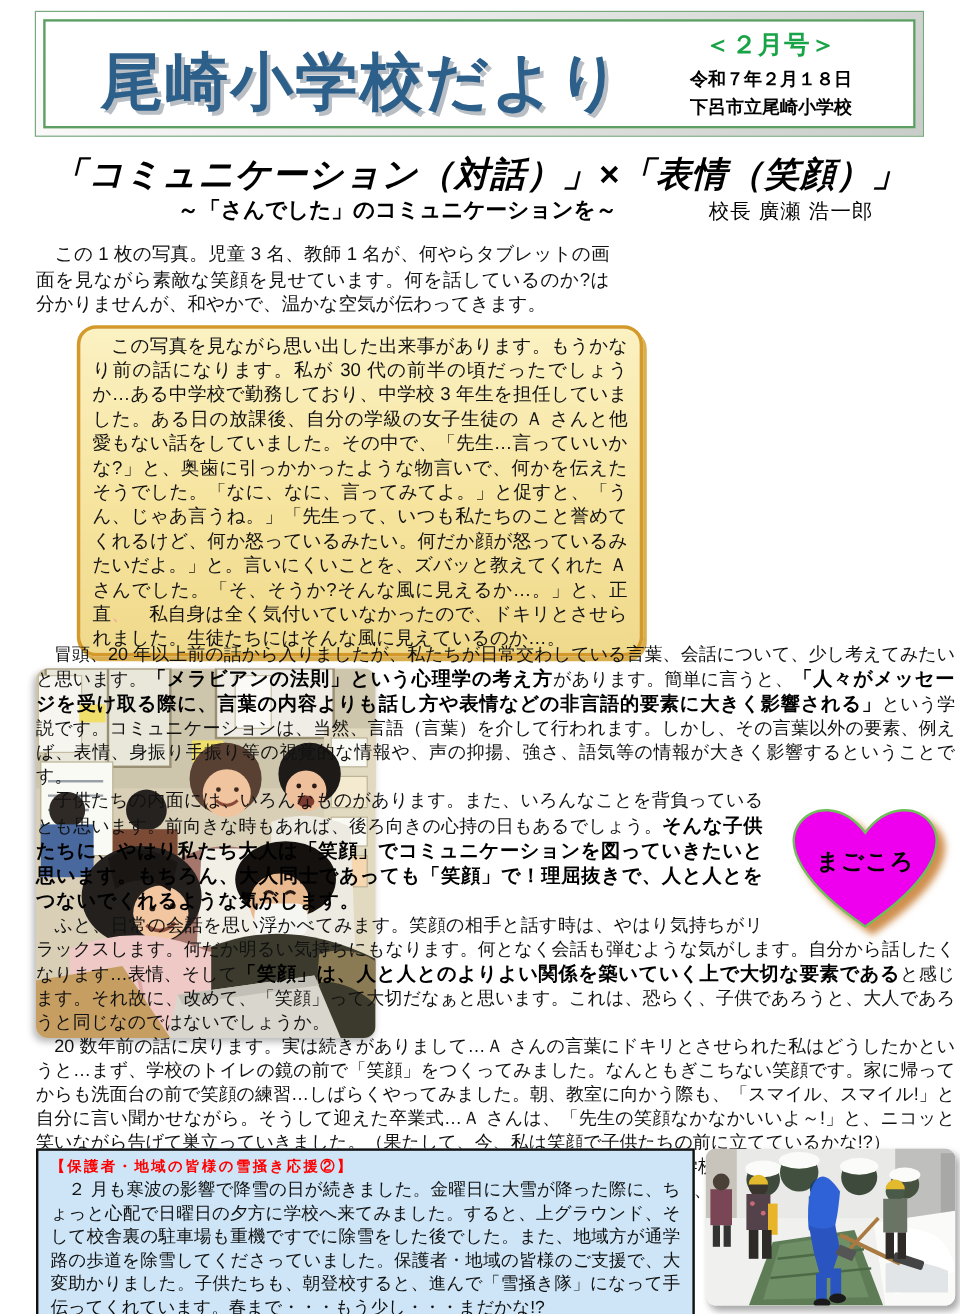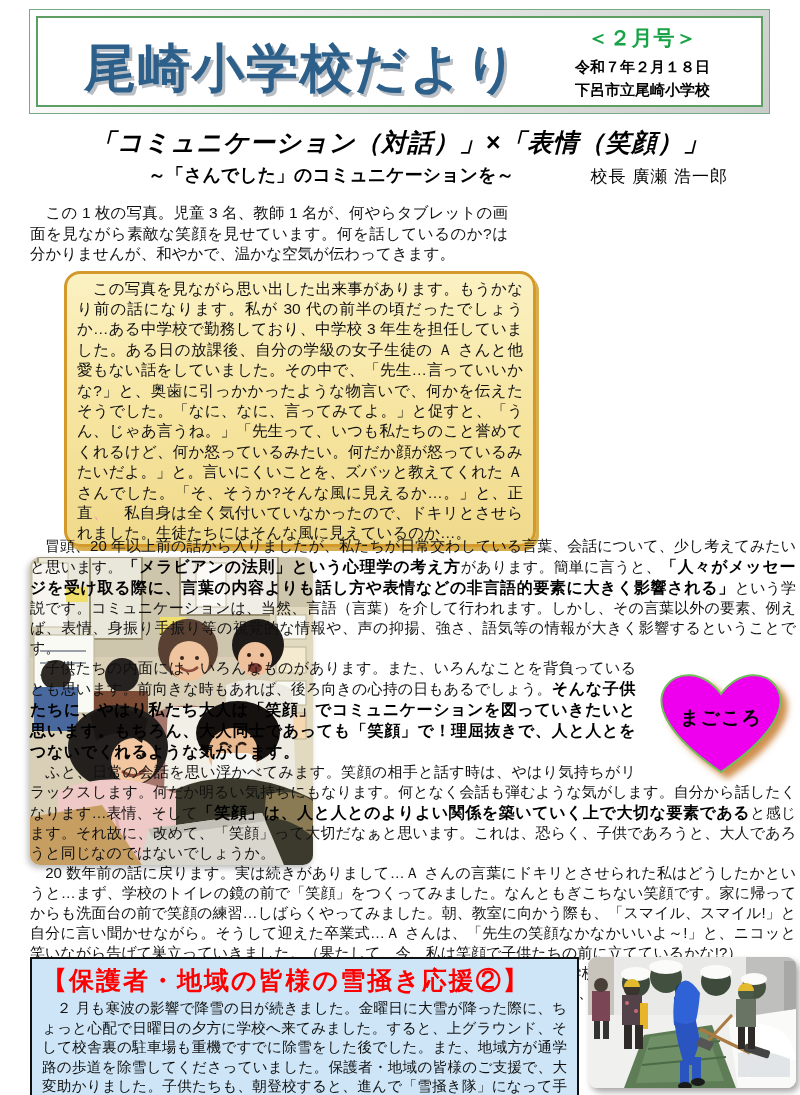--- a/index.html
+++ b/index.html
@@ -14,21 +14,21 @@
   .masthead-inner{width:100%;height:100%;border:2px solid #5d9e63;background:#fff;
     box-sizing:border-box;display:flex;align-items:center;}
   .masthead-title{flex:1;padding-left:46px;font-size:52px;font-weight:bold;color:#2c608a;
     letter-spacing:2px;text-shadow:3px 3px 0 #b9bec4;white-space:nowrap;margin-top:15px;}
   .masthead-right{width:205px;padding-right:16px;text-align:center;line-height:1.55;}
   .issue{color:#19a347;font-weight:bold;font-size:21px;letter-spacing:1px;}
   .m-date,.m-school{font-weight:bold;font-size:15px;color:#000;text-align:center;}
 
   
   .headline{position:absolute;left:0;top:126px;width:800px;text-align:center;}
-  .headline-main{font-size:25px;font-weight:bold;font-style:italic;letter-spacing:1px;color:#000;}
+  .headline-main{font-size:29px;font-weight:bold;font-style:italic;letter-spacing:1px;color:#000;}
   .headline-sub-row{position:absolute;left:0;top:163px;width:800px;height:26px;}
   .headline-sub{position:absolute;left:148px;top:0;font-size:18px;font-weight:bold;color:#000;}
   .headline-author{position:absolute;right:72px;top:2px;font-size:17px;color:#000;letter-spacing:1px;}
 
   
   .top-row{position:absolute;left:30px;top:203px;width:680px;display:flex;flex-direction:column;}
   .left-col{width:482px;}
   .intro{font-size:15.5px;line-height:20.5px;text-align:justify;margin:0 4px 6px 0;}
   .memory-box{margin-top:4px;width:472px;box-sizing:border-box;
     border:3px solid #d39a2b;border-radius:16px;
@@ -47,21 +47,21 @@
   .run-p{color:#f49dac;}
 
   .heart-float{float:right;width:150px;height:116px;margin:4px 0 2px 10px;shape-margin:6px;}
   .heart-svg{filter:drop-shadow(6px 6px 3px rgba(199,123,47,.85));}
   .heart-label-text{font-size:19px;font-weight:bold;fill:#000;letter-spacing:1px;}
 
   
   .bottom-row{position:absolute;left:30px;top:957px;width:766px;display:flex;}
   .snow-box{width:549px;box-sizing:border-box;border:2px solid #111;background:#cde5f6;
     padding:5px 10px 6px 10px;}
-  .snow-heading{color:#fd0000;font-weight:bold;font-size:25px;letter-spacing:2px;margin:0 0 2px 0;}
+  .snow-heading{color:#fd0000;font-weight:bold;font-size:12px;letter-spacing:2px;margin:0 0 2px 0;}
   .snow-body{font-size:14.6px;line-height:19.6px;text-align:justify;margin:0;}
   .photo2-wrap{margin-left:9px;padding-top:0;}
   .photo2{width:208px;height:131px;border-radius:9px;overflow:hidden;
     box-shadow:3px 4px 6px rgba(0,0,0,.35);display:block;}
 </style>
 </head>
 <body>
 
 <div class="page">
 

